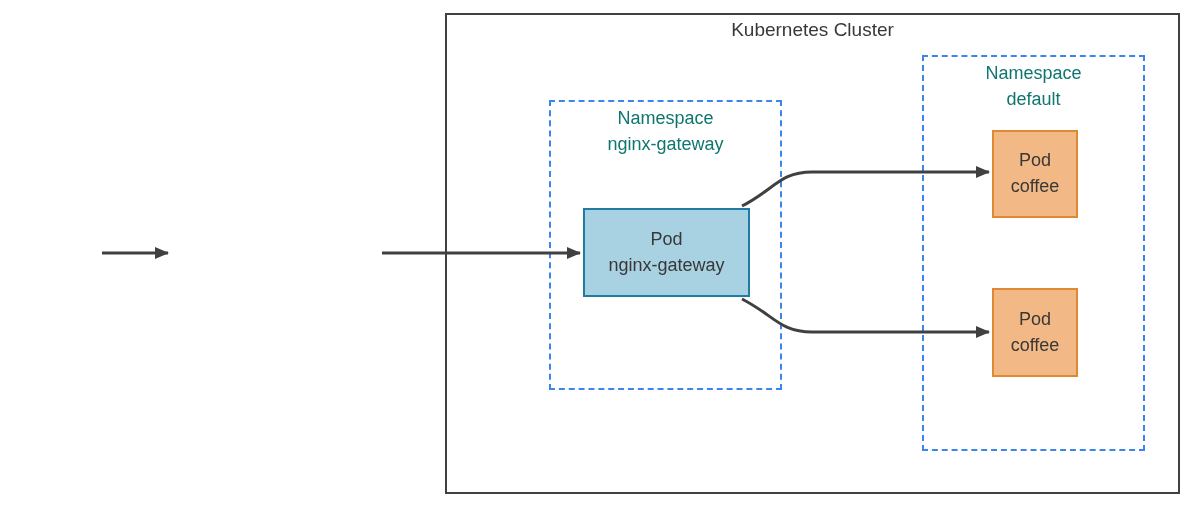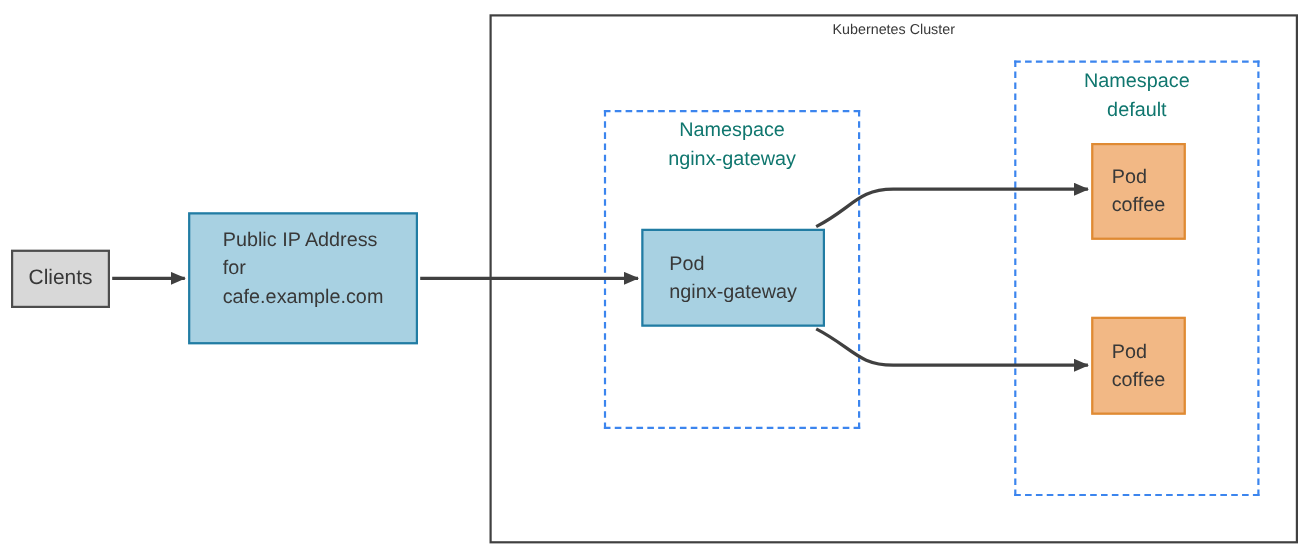--- a/index.html
+++ b/index.html
@@ -15,21 +15,21 @@
     background: #ffffff;
     overflow: hidden;
     color: #383838;
   }
   .node {
     position: absolute;
     box-sizing: border-box;
     display: flex;
     align-items: center;
     justify-content: center;
-    text-align: left;
+    text-align: center;
     white-space: pre-line;
     line-height: 1.42;
   }
   
   .clients {
     left: 10px; top: 227px; width: 90px; height: 53px;
     background: #d8d8d8;
     border: 2px solid #4d4d4d;
     font-size: 19px;
     z-index: 3;
@@ -49,21 +49,21 @@
     box-sizing: border-box;
     left: 445px; top: 13px; width: 735px; height: 481px;
     background: #ffffff;
     border: 2px solid #404040;
     z-index: 1;
   }
   .cluster-title {
     position: absolute;
     left: 0; right: 0; top: 4px;
     text-align: center;
-    font-size: 13px;
+    font-size: 19px;
     color: #383838;
   }
   
   .namespace {
     position: absolute;
     box-sizing: border-box;
     border: 2px dashed #3c85ee;
     background: transparent;
     z-index: 2;
   }
@@ -115,29 +115,21 @@
   <div class="namespace ns-nginx">
     <div class="ns-label">Namespace
 nginx-gateway</div>
   </div>
 
   <div class="namespace ns-default">
     <div class="ns-label">Namespace
 default</div>
   </div>
 
-  <div class="node clients">
-    <span>Clients</span>
-  </div>
 
-  <div class="node public-ip">
-    <span>Public IP Address
-for
-cafe.example.com</span>
-  </div>
 
   <div class="node pod-nginx">
     <span>Pod
 nginx-gateway</span>
   </div>
 
   <div class="node pod-coffee pod-coffee-top">
     <span>Pod
 coffee</span>
   </div>

